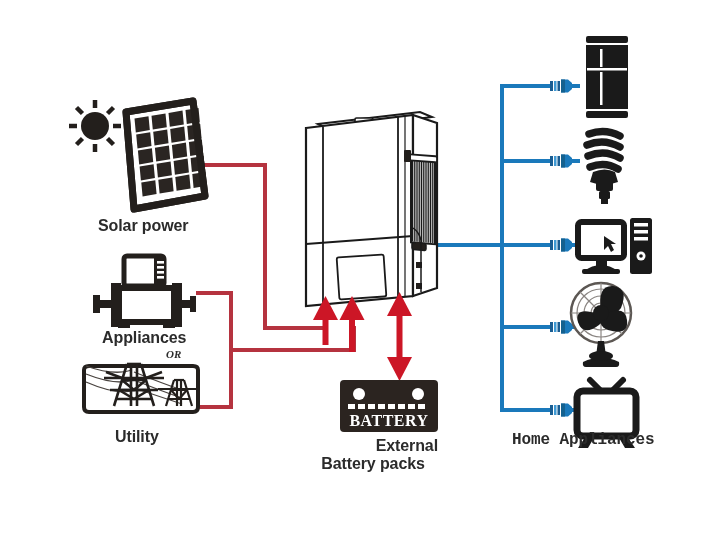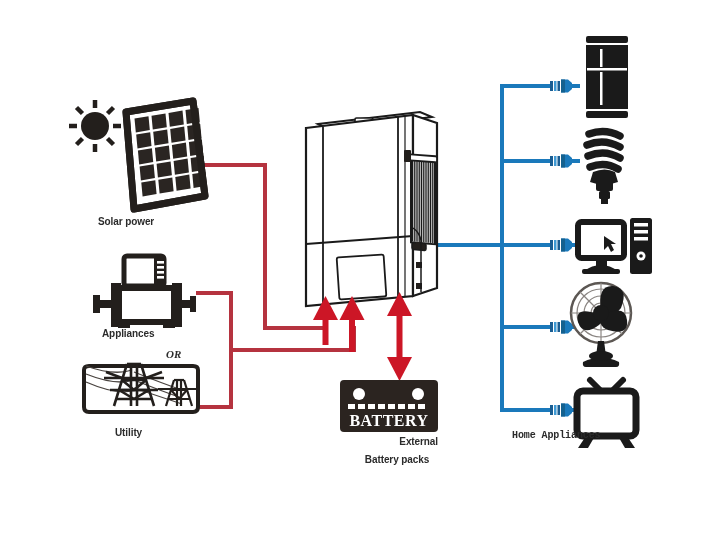--- a/index.html
+++ b/index.html
@@ -17,21 +17,21 @@
     height: 549px;
     background: #ffffff;
     overflow: hidden;
   }
 
   
   .node-label {
     position: absolute;
     font-family: "Liberation Sans", sans-serif;
     font-weight: bold;
-    font-size: 10px;
+    font-size: 16px;
     color: #2b2b2b;
     text-align: center;
     line-height: 1.25;
     letter-spacing: -0.1px;
     white-space: nowrap;
   }
   .or-label {
     position: absolute;
     font-family: "Liberation Serif", serif;
     font-style: italic;
@@ -419,18 +419,18 @@
 
   <div class="node-label" style="left:98px; top:216px;">Solar power</div>
 
   <div class="node-label" style="left:102px; top:328px;">Appliances</div>
 
   <div class="or-label" style="left:166px; top:348px;">OR</div>
 
   <div class="node-label" style="left:115px; top:427px;">Utility</div>
 
   <div class="node-label" style="left:340px; top:436px; width:98px;text-align:right;">External</div>
-  <div class="node-label" style="left:340px; top:454px; width:114px;">Battery packs</div>
+  <div class="node-label" style="left:316px; top:454px; width:114px;">Battery packs</div>
 
   <div class="node-label" style="left:512px; top:430px;font-family:Liberation Mono, monospace;">Home Appliances</div>
 
 
 </div>
 
 </body></html>

